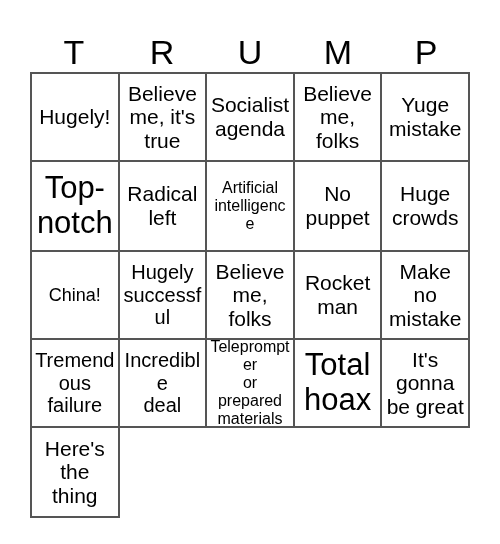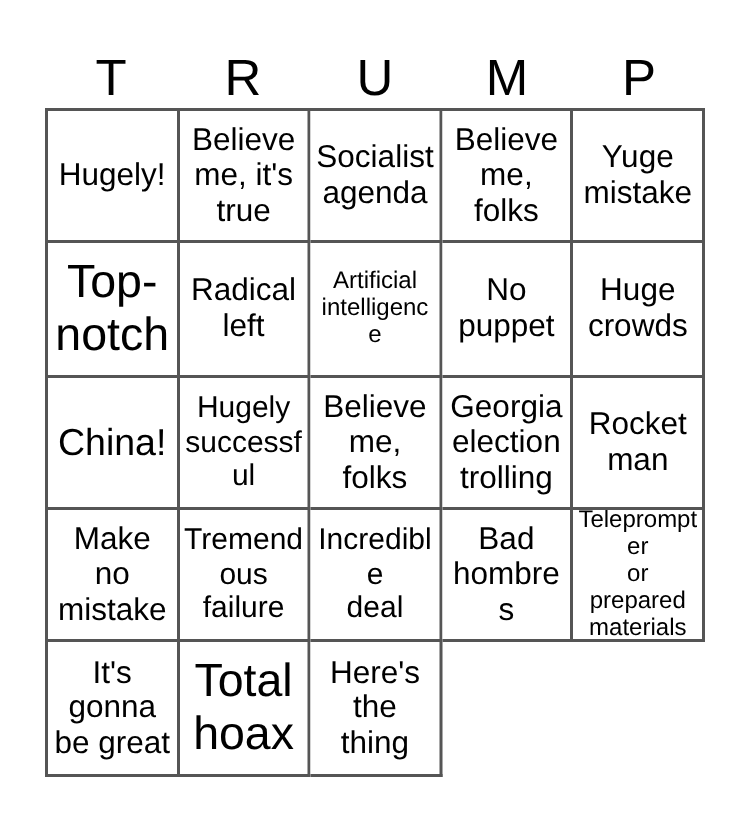--- a/index.html
+++ b/index.html
@@ -75,21 +75,21 @@
     display: block;
     width: 100%;
     line-height: 1.12;
     white-space: pre-line;
     word-break: break-word;
     color: #000000;
   }
 
   
   .fs-xl  .cell-text { font-size: 31px; }
-  .fs-lg  .cell-text { font-size: 25px; }
+  .fs-lg  .cell-text { font-size: 18px; }
   .fs-md  .cell-text { font-size: 21px; }
   .fs-sm  .cell-text { font-size: 20px; }
   .fs-xs  .cell-text { font-size: 16px; }
 </style>
 </head>
 <body>
 
 <div class="card">
 
   <div class="header-row">
@@ -148,58 +148,49 @@
       <div class="cell fs-sm">
         <span class="cell-text">Hugely
 successful</span>
       </div>
       <div class="cell fs-md">
         <span class="cell-text">Believe
 me,
 folks</span>
       </div>
       <div class="cell fs-md">
-        <span class="cell-text">Georgia
-election
-trolling</span>
-      </div>
-      <div class="cell fs-md">
         <span class="cell-text">Rocket
 man</span>
       </div>
       <div class="cell fs-md">
         <span class="cell-text">Make
 no
 mistake</span>
       </div>
       <div class="cell fs-sm">
         <span class="cell-text">Tremendous
 failure</span>
       </div>
       <div class="cell fs-sm">
         <span class="cell-text">Incredible
 deal</span>
       </div>
-      <div class="cell fs-md">
-        <span class="cell-text">Bad
-hombres</span>
-      </div>
       <div class="cell fs-xs">
         <span class="cell-text">Teleprompter
 or prepared
 materials</span>
       </div>
+      <div class="cell fs-xl">
+        <span class="cell-text">Total
+hoax</span>
+      </div>
       <div class="cell fs-md">
         <span class="cell-text">It's
 gonna
 be great</span>
-      </div>
-      <div class="cell fs-xl">
-        <span class="cell-text">Total
-hoax</span>
       </div>
       <div class="cell fs-md">
         <span class="cell-text">Here's
 the
 thing</span>
       </div>
     </div>
 
 </div>
 

